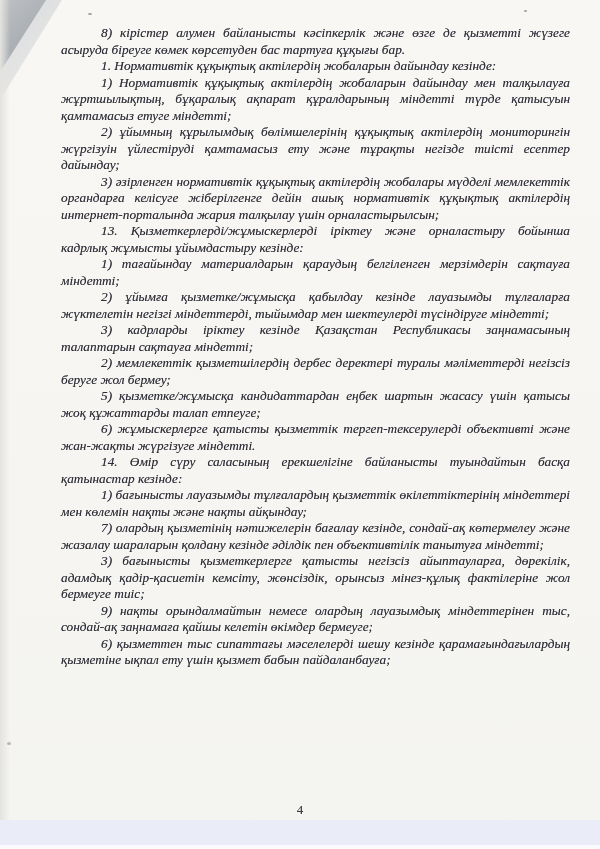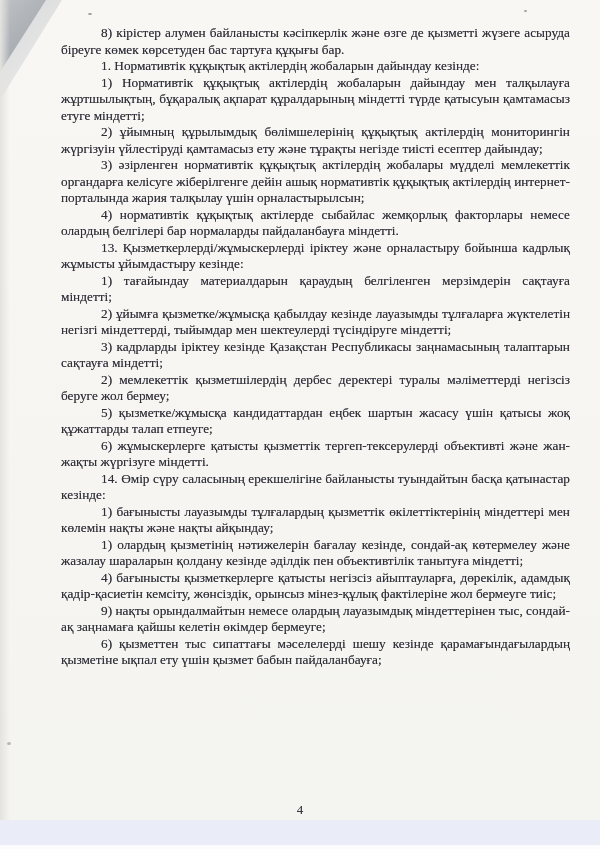--- a/index.html
+++ b/index.html
@@ -66,20 +66,21 @@
     width: 509px;
     color: #2e2e38;
     font-size: 13.3px;
     line-height: 16.5px;
     text-align: justify;
     text-shadow: 0 0 0.4px rgba(44,44,58,0.55);
   }
   .text-block p {
     margin: 0;
     text-indent: 40px;
+    font-style: italic;
   }
   .page-number {
     position: absolute;
     left: 0; top: 802px;
     width: 100%;
     text-align: center;
     color: #3a3a44;
     font-size: 13px;
     text-shadow: 0 0 0.4px rgba(44,44,58,0.5);
   }
@@ -94,32 +95,31 @@
   <div class="speck speck-1"></div>
   <div class="speck speck-2"></div>
   <div class="speck speck-3"></div>
 
   <div class="text-block">
     <p>8) кірістер алумен байланысты кәсіпкерлік және өзге де қызметті жүзеге асыруда біреуге көмек көрсетуден бас тартуға құқығы бар.</p>
     <p>1. Нормативтік құқықтық актілердің жобаларын дайындау кезінде:</p>
     <p>1) Нормативтік құқықтық актілердің жобаларын дайындау мен талқылауға жұртшылықтың, бұқаралық ақпарат құралдарының міндетті түрде қатысуын қамтамасыз етуге міндетті;</p>
     <p>2) ұйымның құрылымдық бөлімшелерінің құқықтық актілердің мониторингін жүргізуін үйлестіруді қамтамасыз ету және тұрақты негізде тиісті есептер дайындау;</p>
     <p>3) әзірленген нормативтік құқықтық актілердің жобалары мүдделі мемлекеттік органдарға келісуге жіберілгенге дейін ашық нормативтік құқықтық актілердің интернет-порталында жария талқылау үшін орналастырылсын;</p>
-    <p>4) нормативтік құқықтық актілерде сыбайлас жемқорлық факторлары немесе олардың белгілері бар нормаларды пайдаланбауға міндетті.</p>
     <p>13. Қызметкерлерді/жұмыскерлерді іріктеу және орналастыру бойынша кадрлық жұмысты ұйымдастыру кезінде:</p>
     <p>1) тағайындау материалдарын қараудың белгіленген мерзімдерін сақтауға міндетті;</p>
     <p>2) ұйымға қызметке/жұмысқа қабылдау кезінде лауазымды тұлғаларға жүктелетін негізгі міндеттерді, тыйымдар мен шектеулерді түсіндіруге міндетті;</p>
     <p>3) кадрларды іріктеу кезінде Қазақстан Республикасы заңнамасының талаптарын сақтауға міндетті;</p>
     <p>2) мемлекеттік қызметшілердің дербес деректері туралы мәліметтерді негізсіз беруге жол бермеу;</p>
     <p>5) қызметке/жұмысқа кандидаттардан еңбек шартын жасасу үшін қатысы жоқ құжаттарды талап етпеуге;</p>
     <p>6) жұмыскерлерге қатысты қызметтік тергеп-тексерулерді объективті және жан-жақты жүргізуге міндетті.</p>
     <p>14. Өмір сүру саласының ерекшелігіне байланысты туындайтын басқа қатынастар кезінде:</p>
     <p>1) бағынысты лауазымды тұлғалардың қызметтік өкілеттіктерінің міндеттері мен көлемін нақты және нақты айқындау;</p>
-    <p>1) олардың қызметінің нәтижелерін бағалау кезінде, сондай-ақ көтермелеу және жазалау шараларын қолдану кезінде әділдік пен объективтілік танытуға міндетті;</p>
-    <p>4) бағынысты қызметкерлерге қатысты негізсіз айыптауларға, дөрекілік, адамдық қадір-қасиетін кемсіту, жөнсіздік, орынсыз мінез-құлық фактілеріне жол бермеуге тиіс;</p>
+    <p>7) олардың қызметінің нәтижелерін бағалау кезінде, сондай-ақ көтермелеу және жазалау шараларын қолдану кезінде әділдік пен объективтілік танытуға міндетті;</p>
+    <p>3) бағынысты қызметкерлерге қатысты негізсіз айыптауларға, дөрекілік, адамдық қадір-қасиетін кемсіту, жөнсіздік, орынсыз мінез-құлық фактілеріне жол бермеуге тиіс;</p>
     <p>9) нақты орындалмайтын немесе олардың лауазымдық міндеттерінен тыс, сондай-ақ заңнамаға қайшы келетін өкімдер бермеуге;</p>
     <p>6) қызметтен тыс сипаттағы мәселелерді шешу кезінде қарамағындағылардың қызметіне ықпал ету үшін қызмет бабын пайдаланбауға;</p>
   </div>
 
   <div class="page-number">4</div>
 
   <div class="strip-bottom"></div>
   <div class="strip-bottom-white"></div>
 </div>
 

